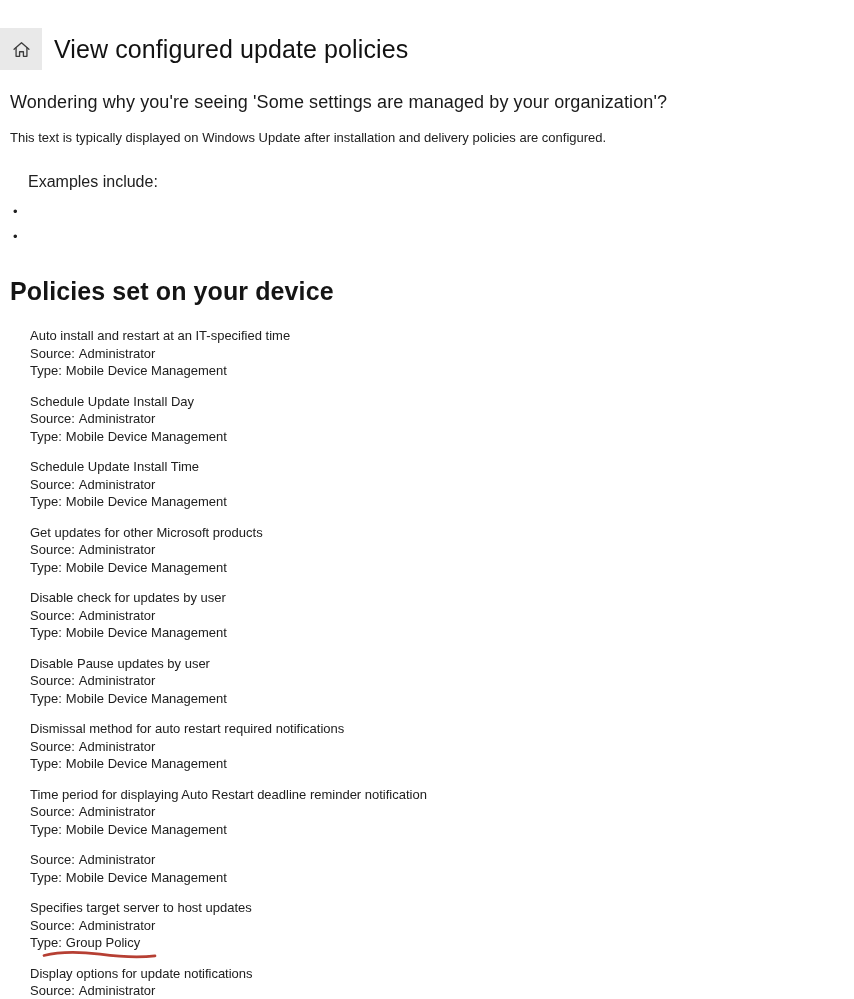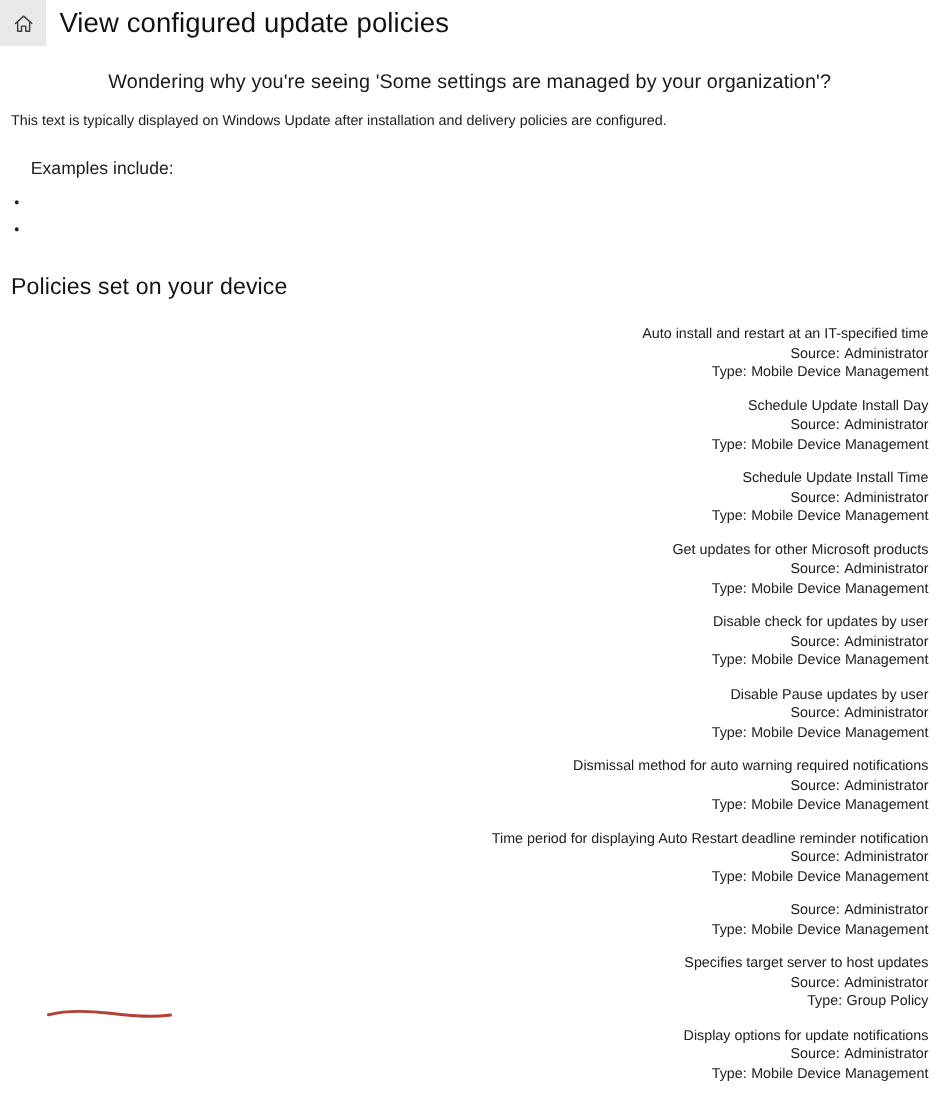--- a/index.html
+++ b/index.html
@@ -3,21 +3,21 @@
 <meta charset="utf-8">
 <style>
   * { margin: 0; padding: 0; box-sizing: border-box; }
   html, body {
     width: 854px; height: 999px;
     background: #ffffff;
     font-family: "Liberation Sans", "DejaVu Sans", sans-serif;
     color: #1f1f1f;
     overflow: hidden;
   }
-  .page { width: 854px; height: 936px; position: relative; }
+  .page { width: 854px; height: 936px; position: relative; margin-top: 28px; }
 
   
   .page-header {
     display: flex;
     align-items: center;
     height: 42px;
   }
   .home-btn {
     width: 42px; height: 42px;
     background: #e9e9e9;
@@ -36,21 +36,20 @@
   }
 
   
   .content { padding: 0 10px; }
   .intro-heading {
     margin-top: 22px;
     font-size: 18px;
     font-weight: 400;
     color: #1a1a1a;
     letter-spacing: 0.1px;
-    text-align: center;
   }
   .intro-description {
     margin-top: 17px;
     font-size: 13px;
     color: #202020;
   }
   .examples-block { margin-top: 28px; }
   .examples-label {
     font-size: 16px;
     margin-left: 18px;
@@ -62,33 +61,32 @@
     color: #202020;
     margin-left: 3px;
     line-height: 25px;
     display: flex;
   }
   .example-bullet { margin-right: 7px; font-size: 13px; }
 
   
   .section-heading {
     margin-top: 28px;
-    font-size: 21px;
-    font-weight: 400;
+    font-size: 25px;
+    font-weight: 700;
     color: #151515;
     letter-spacing: 0.1px;
   }
   .policy-list { margin-top: 21px; padding-left: 20px; }
   .policy-item { margin-bottom: 13px; }
   .policy-name, .policy-source, .policy-type {
     font-size: 13px;
     line-height: 17.5px;
     color: #202020;
     white-space: nowrap;
-    text-align: right;
   }
   .policy-type { position: relative; }
   .lbl { margin-right: 4px; }
   .red-underline {
     position: absolute;
     left: 12px;
     top: 15px;
     pointer-events: none;
   }
 </style>
@@ -170,21 +168,21 @@
 
   <div class="policy-item">
     <div class="policy-name">Disable Pause updates by user</div>
     <div class="policy-source"><span class="lbl source-lbl">Source:</span><span class="val source-val">Administrator</span></div>
     <div class="policy-type"><span class="lbl type-lbl">Type:</span><span class="val type-val">Mobile Device Management</span>
       
     </div>
   </div>
 
   <div class="policy-item">
-    <div class="policy-name">Dismissal method for auto warning required notifications</div>
+    <div class="policy-name">Dismissal method for auto restart required notifications</div>
     <div class="policy-source"><span class="lbl source-lbl">Source:</span><span class="val source-val">Administrator</span></div>
     <div class="policy-type"><span class="lbl type-lbl">Type:</span><span class="val type-val">Mobile Device Management</span>
       
     </div>
   </div>
 
   <div class="policy-item">
     <div class="policy-name">Time period for displaying Auto Restart deadline reminder notification</div>
     <div class="policy-source"><span class="lbl source-lbl">Source:</span><span class="val source-val">Administrator</span></div>
     <div class="policy-type"><span class="lbl type-lbl">Type:</span><span class="val type-val">Mobile Device Management</span>

